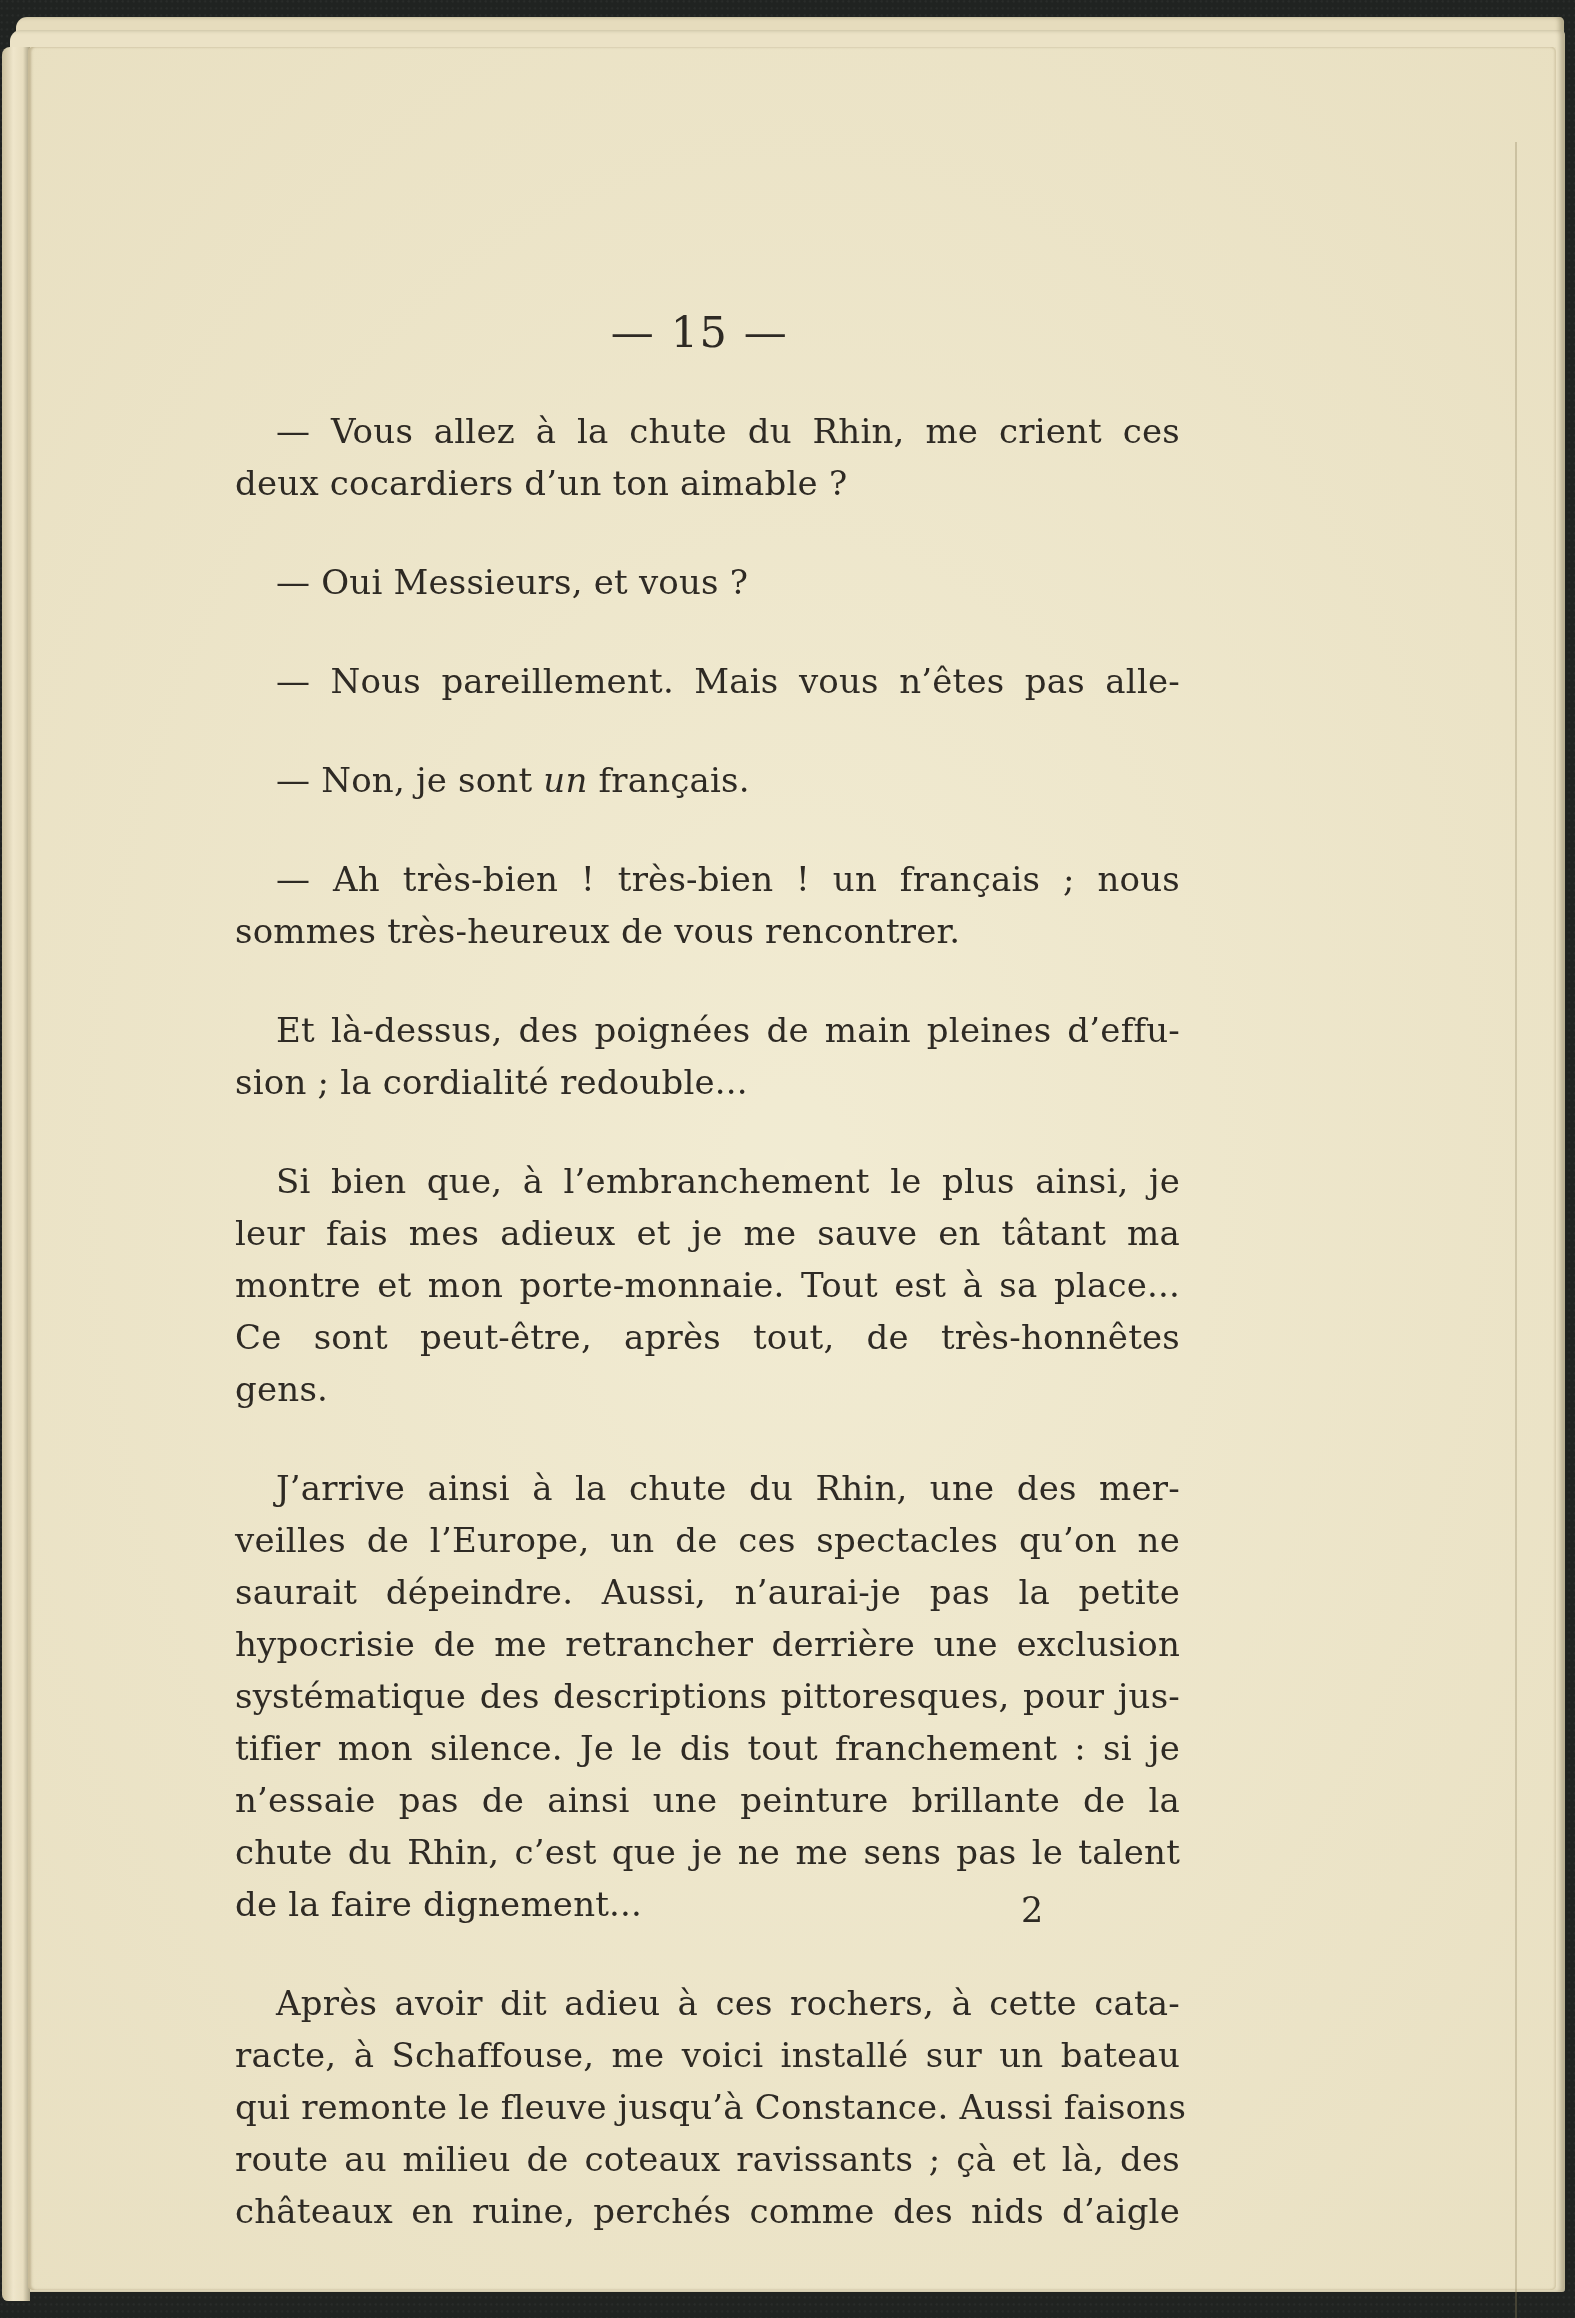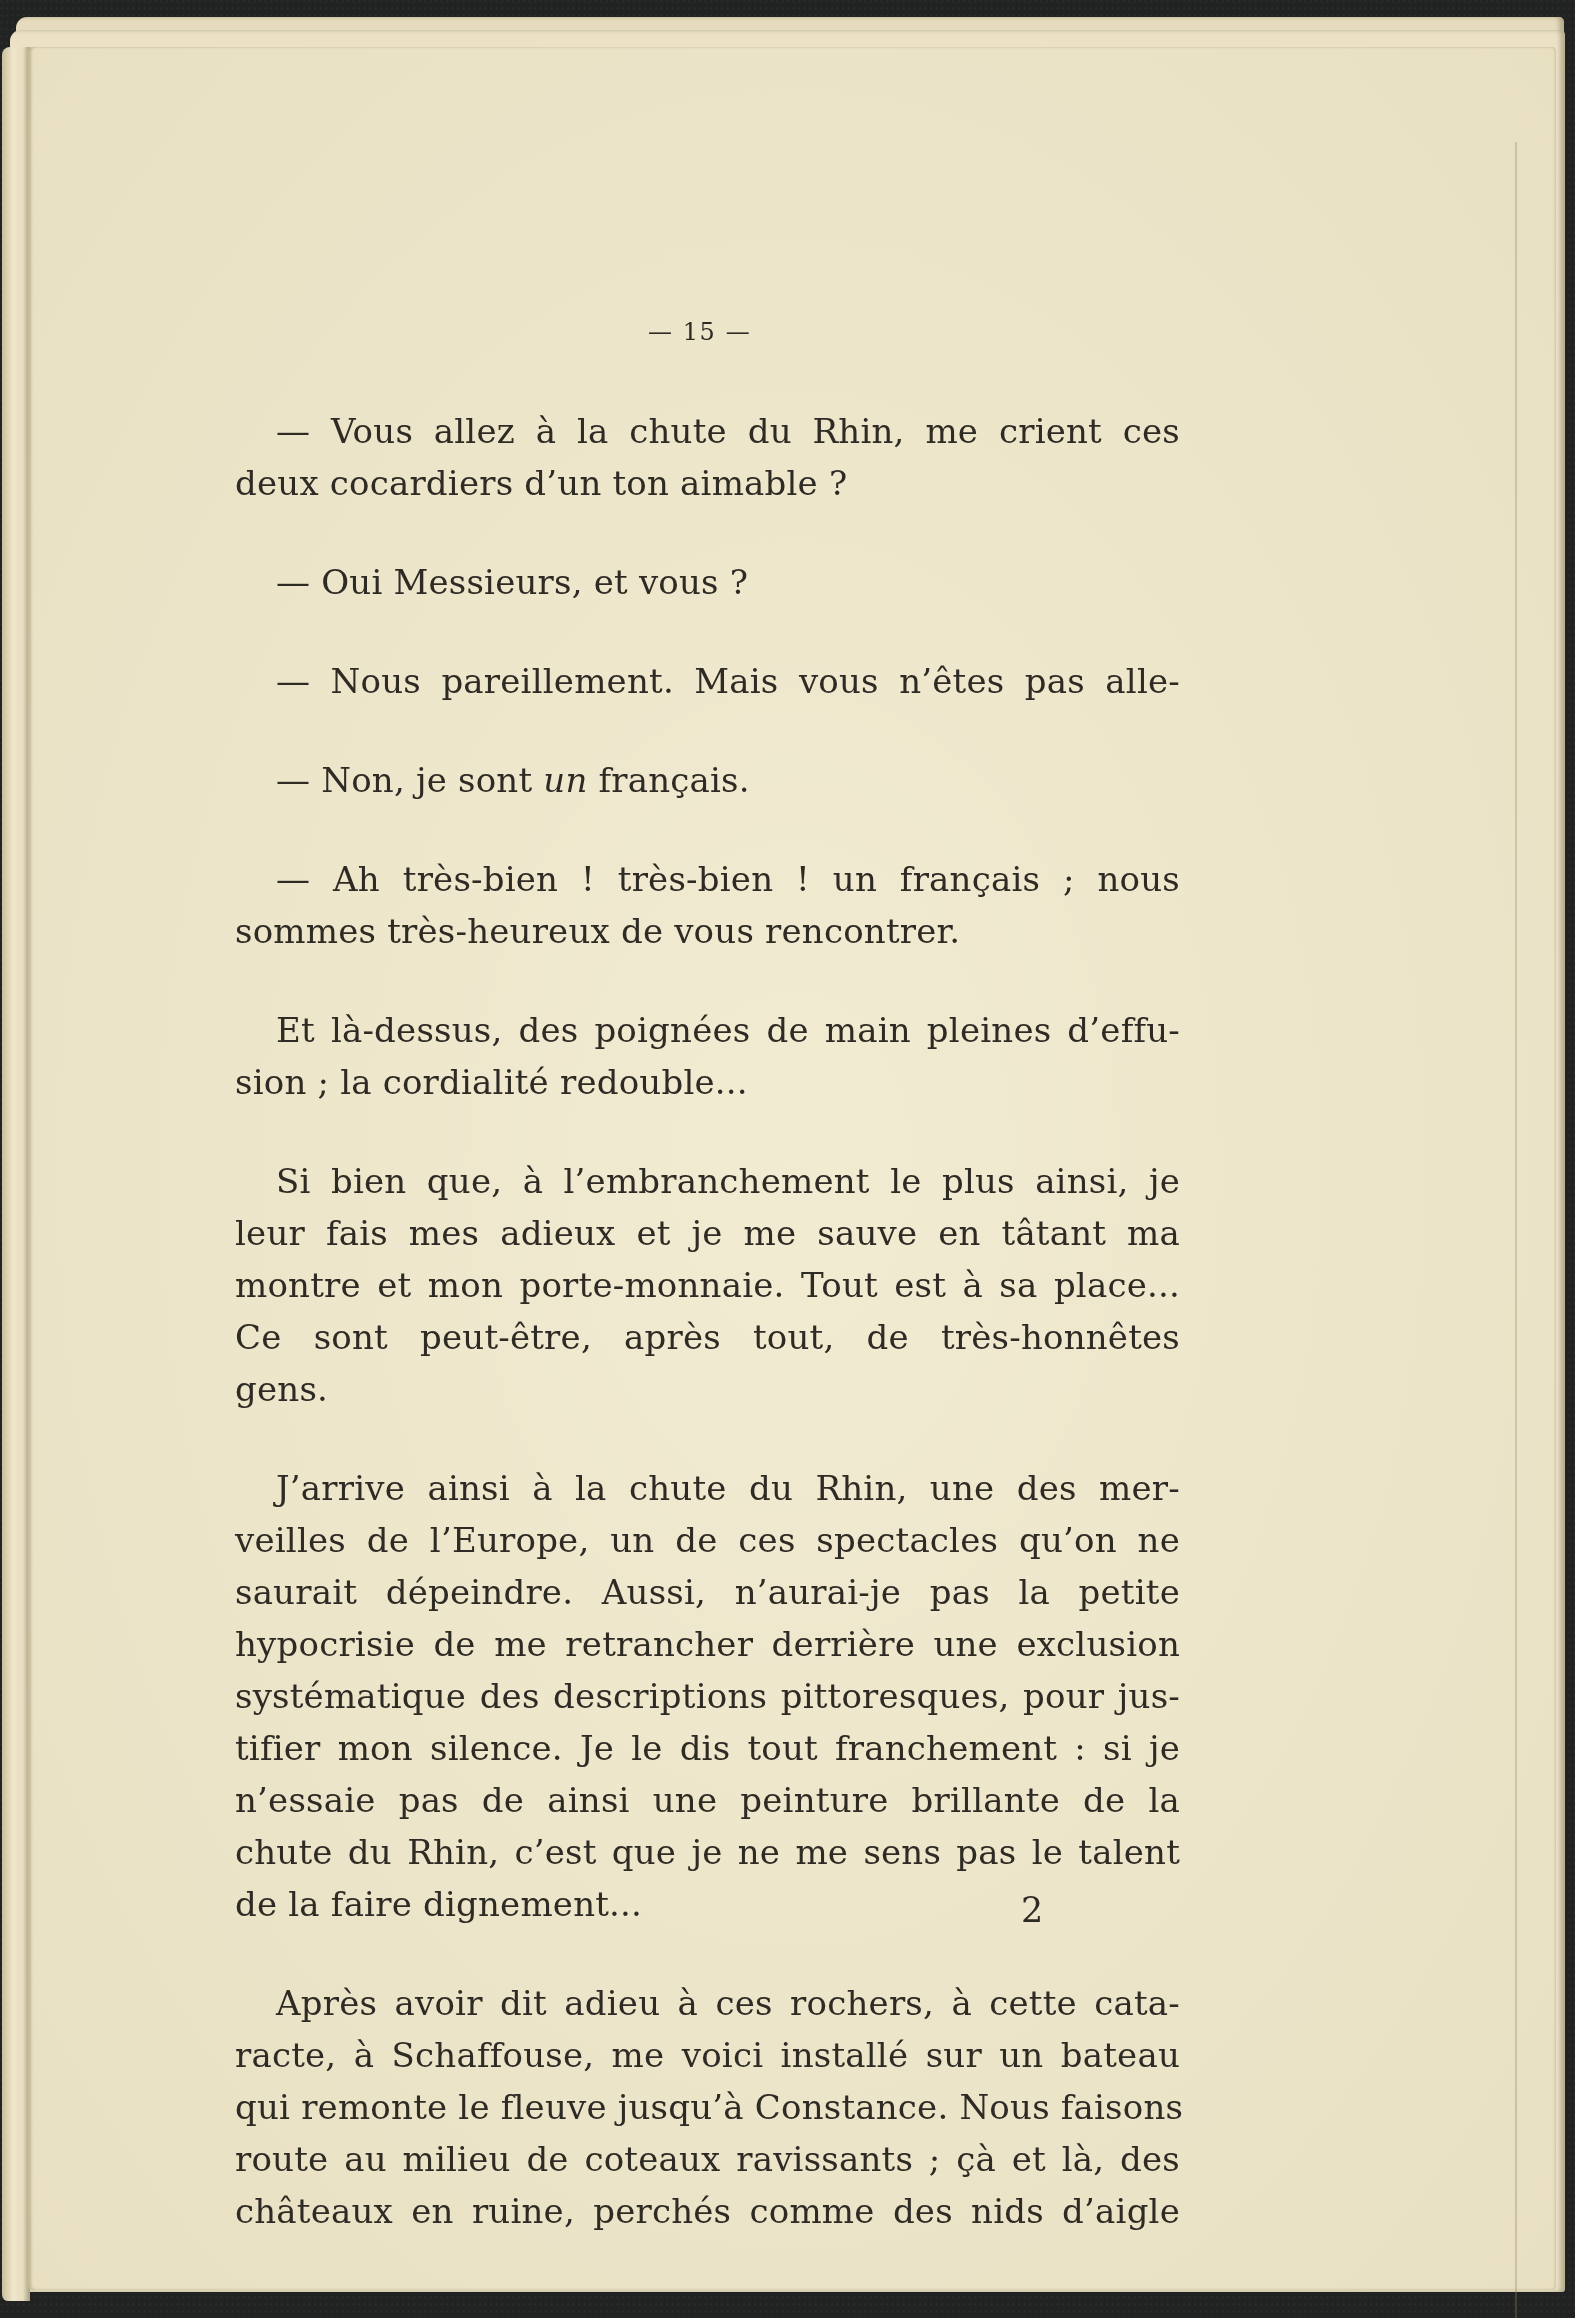--- a/index.html
+++ b/index.html
@@ -81,21 +81,21 @@
       top: 306px;
       width: 945px;
       color: #2e2a24;
       font-size: 34px;
       line-height: 52px;
       text-align: justify;
       letter-spacing: 0.2px;
     }
     .folio {
       text-align: center;
-      font-size: 24px;
+      font-size: 43px;
       margin-bottom: 35px;
       padding-right: 15.8px;
       letter-spacing: 1.6px;
     }
     .para {
       margin: 0;
       text-indent: 41px;
       hyphens: none;
     }
     .para .line {
@@ -183,20 +183,20 @@
     <span class="line">systématique des descriptions pittoresques, pour jus-</span>
     <span class="line">tifier mon silence. Je le dis tout franchement : si je</span>
     <span class="line">n’essaie pas de ainsi une peinture brillante de la</span>
     <span class="line">chute du Rhin, c’est que je ne me sens pas le talent</span>
     <span class="line last">de la faire dignement...</span>
   </p>
 
   <p class="para">
     <span class="line first">Après avoir dit adieu à ces rochers, à cette cata-</span>
     <span class="line">racte, à Schaffouse, me voici installé sur un bateau</span>
-    <span class="line">qui remonte le fleuve jusqu’à Constance. Nous faisons</span>
+    <span class="line">qui remonte le fleuve jusqu’à Constance. Aussi faisons</span>
     <span class="line">route au milieu de coteaux ravissants ; çà et là, des</span>
     <span class="line">châteaux en ruine, perchés comme des nids d’aigle</span>
   </p>
 </div>
 
 <div class="signature">2</div>
 
 
 </body></html>

